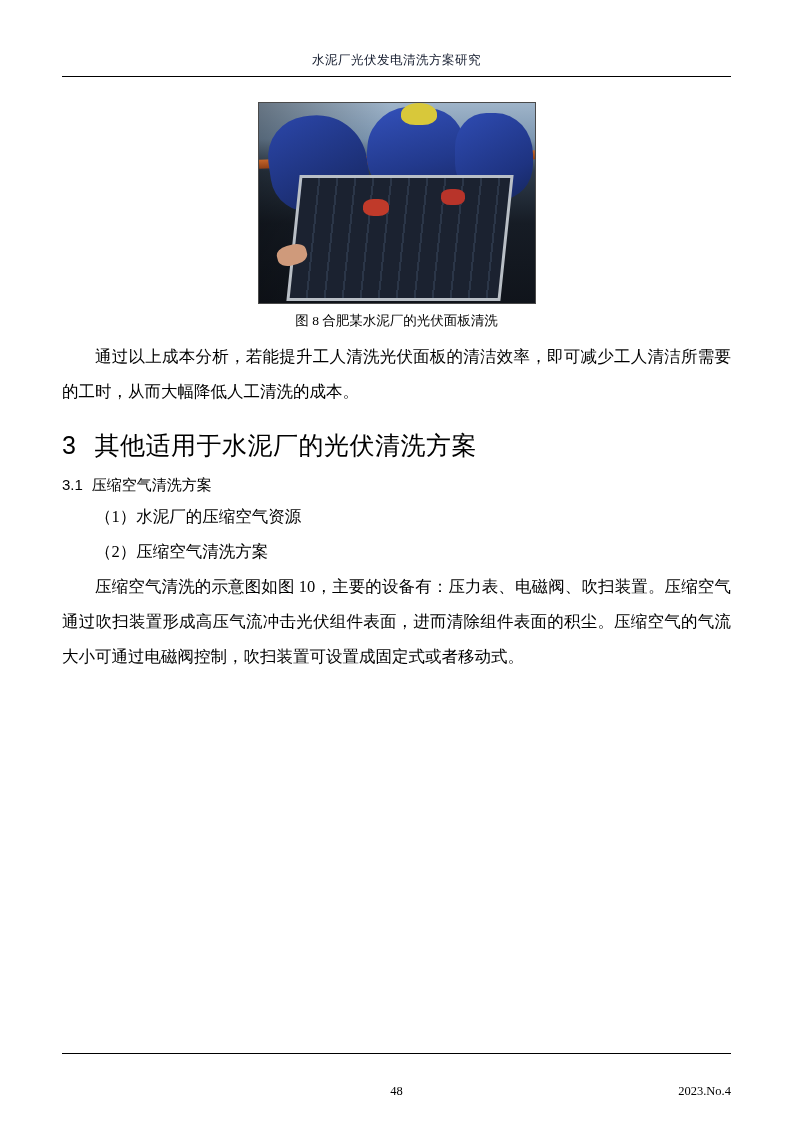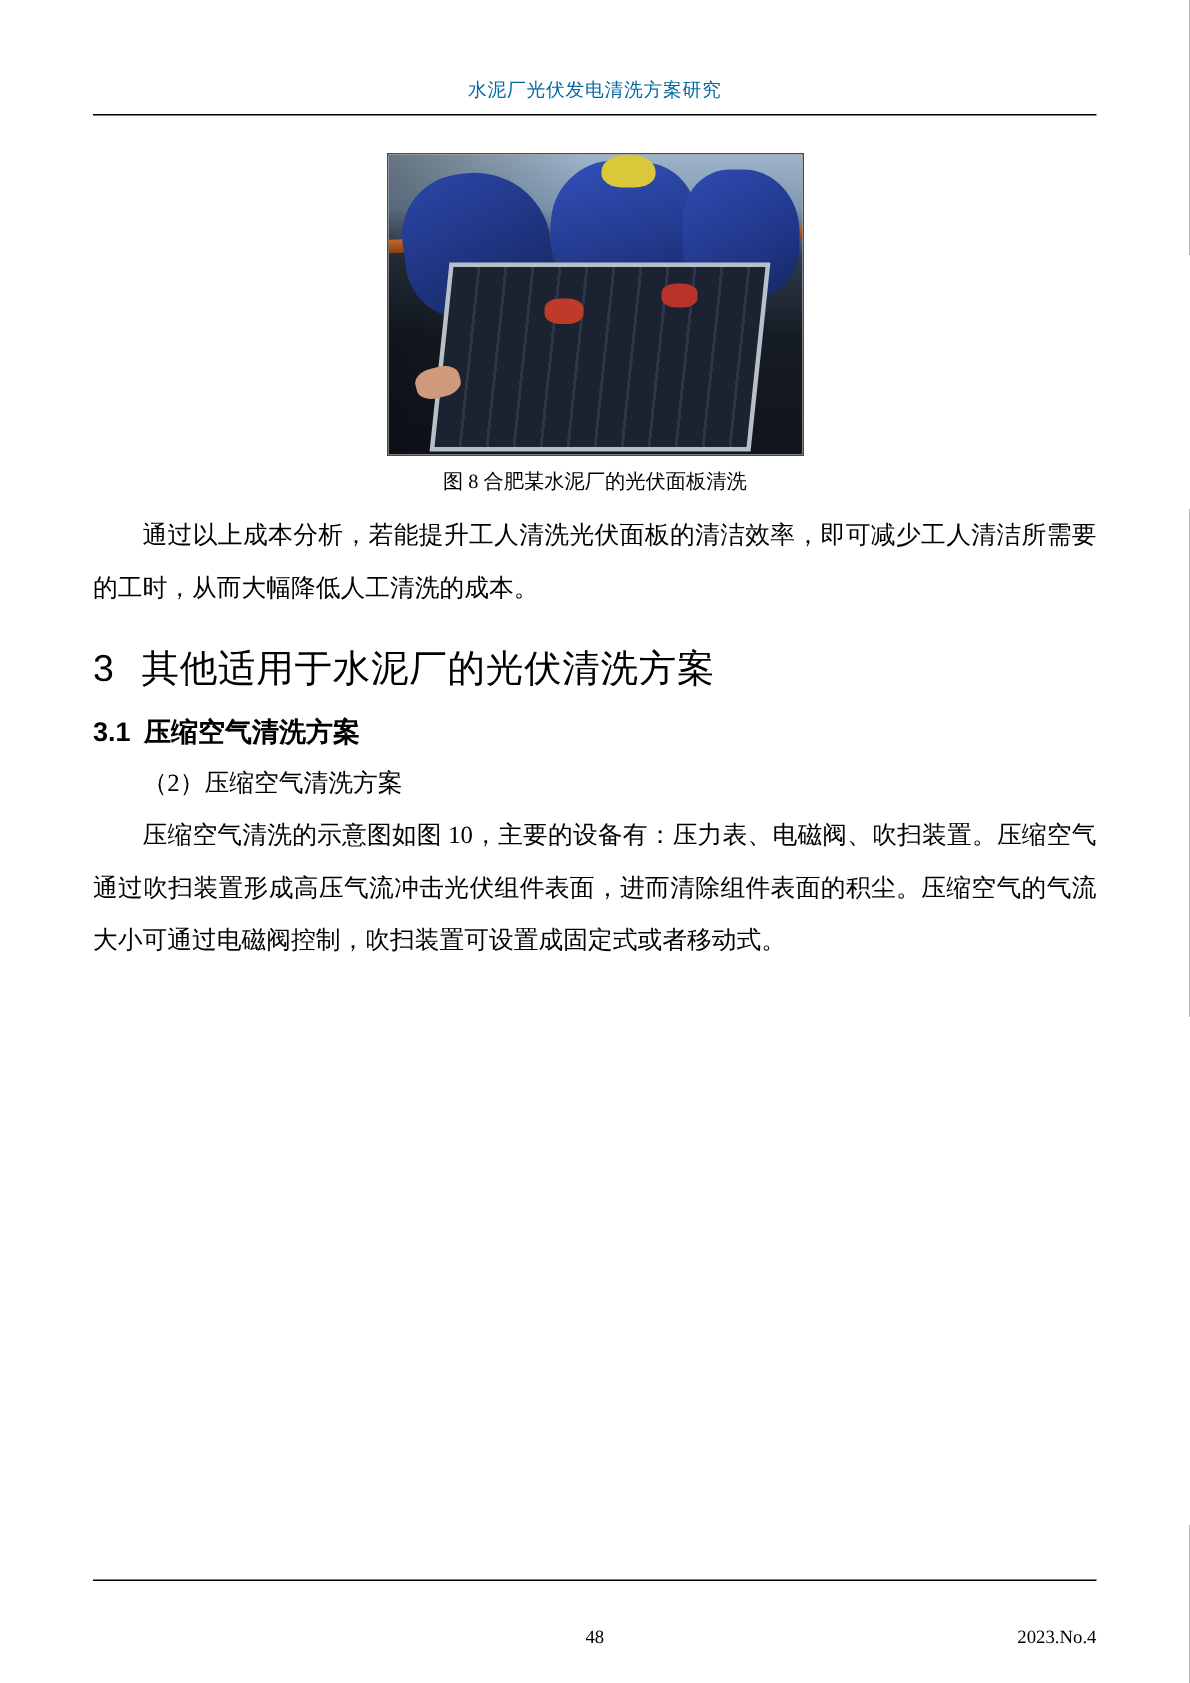--- a/index.html
+++ b/index.html
@@ -21,21 +21,21 @@
 
   
   .header {
     position: absolute;
     top: 52px;
     left: 62px;
     width: 669px;
     text-align: center;
     font-size: 12.5px;
     letter-spacing: 0.5px;
-    color: #0369a1;
+    color: #0f172a;
   }
   .header-rule {
     position: absolute;
     top: 76px;
     left: 62px;
     width: 669px;
     height: 0;
     border-top: 1.2px solid #000;
   }
 
@@ -208,22 +208,22 @@
   
   h2.h-num {
     font-size: 25px;
     font-weight: normal;
     margin: 20px 0 6px 0;
     font-family: "Liberation Sans", sans-serif;
     letter-spacing: 0.5px;
   }
   h2.h-num .num { margin-right: 18px; }
   h3.h-sub {
-    font-size: 18px;
-    font-weight: bold;
+    font-size: 15px;
+    font-weight: normal;
     margin: 14px 0 4px 0;
     font-family: "Liberation Sans", sans-serif;
   }
   h3.h-sub .num { margin-right: 9px; }
 
   
   .footer-rule {
     position: absolute;
     bottom: 68px;
     left: 62px;
@@ -286,20 +286,21 @@
     <p class="body-text" style="margin-top:8px;">通过以上成本分析，若能提升工人清洗光伏面板的清洁效率，即可减少工人清洁所需要的工时，从而大幅降低人工清洗的成本。</p>
 
     <h2 class="h-num">
       <span class="num">3</span><span>其他适用于水泥厂的光伏清洗方案</span>
     </h2>
 
     <h3 class="h-sub">
       <span class="num">3.1</span><span>压缩空气清洗方案</span>
     </h3>
 
+    <p class="body-text">（1）水泥厂的压缩空气资源</p>
     <p class="body-text">（2）压缩空气清洗方案</p>
     <p class="body-text">压缩空气清洗的示意图如图 10，主要的设备有：压力表、电磁阀、吹扫装置。压缩空气通过吹扫装置形成高压气流冲击光伏组件表面，进而清除组件表面的积尘。压缩空气的气流大小可通过电磁阀控制，吹扫装置可设置成固定式或者移动式。</p>
 
   </div>
 
   <div class="footer-rule"></div>
   <div class="footer">
     <span class="pageno">48</span>
     <span class="issue">2023.No.4</span>
   </div>

